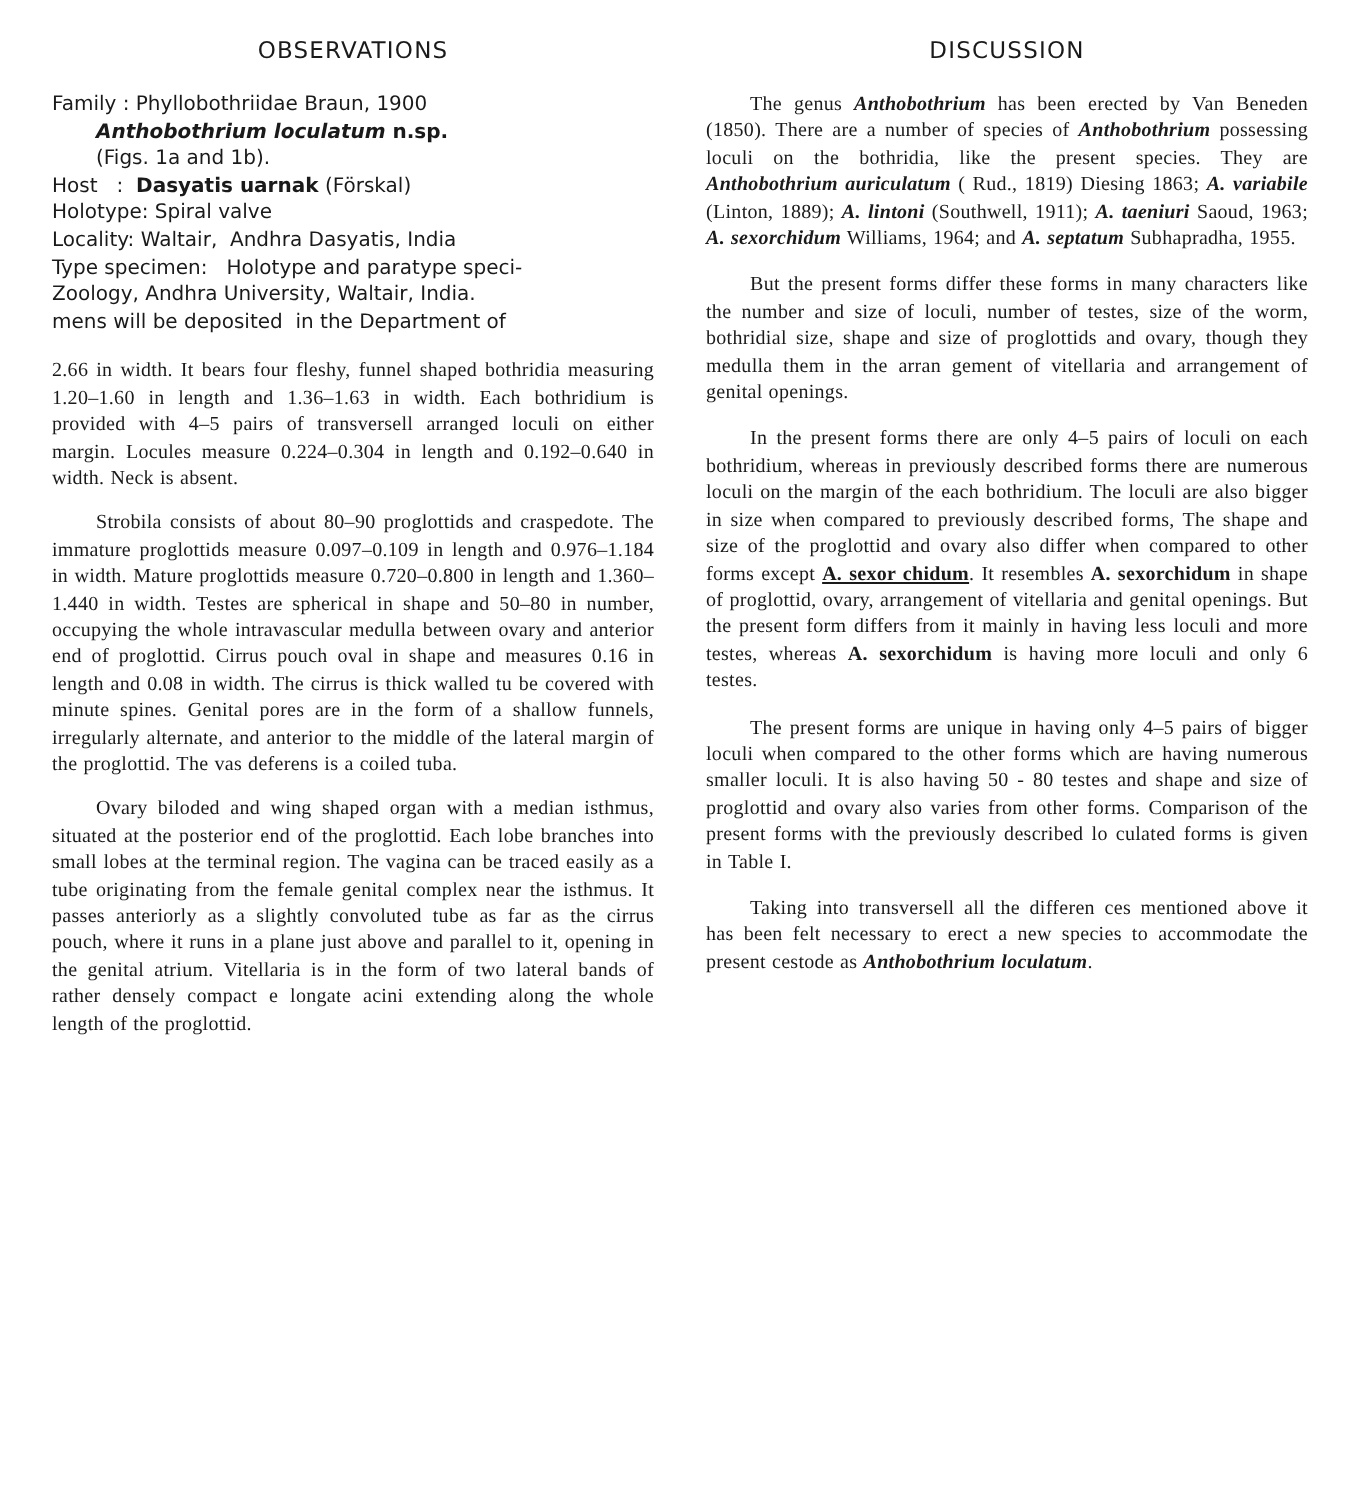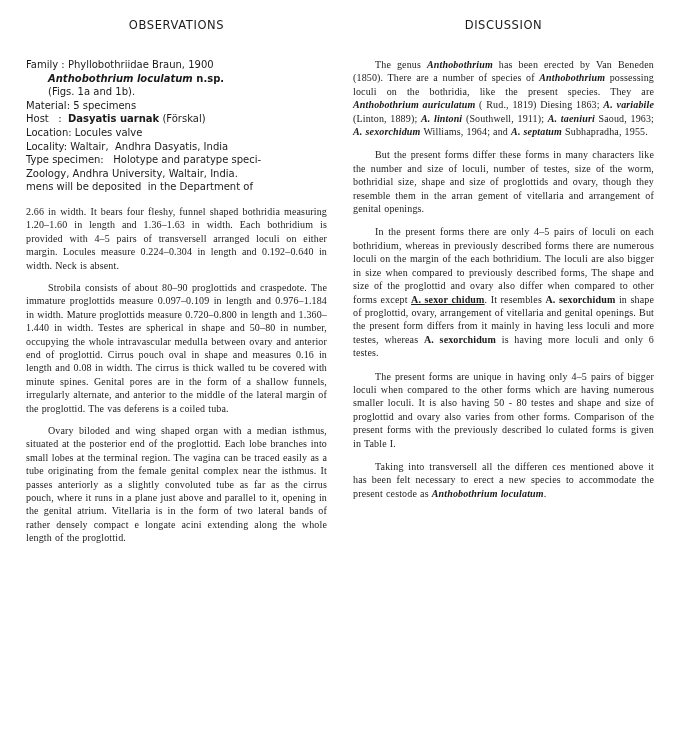--- a/index.html
+++ b/index.html
@@ -30,21 +30,21 @@
   }
   .col {
     width: 302px;
     position: relative;
   }
   .col-head {
     text-align: center;
     font-size: 11.5px;
     letter-spacing: 0.6px;
     font-weight: normal;
-    margin-bottom: 26px;
+    margin-bottom: 14px;
     font-family: "DejaVu Sans", sans-serif;
   }
   p, .block {
     font-size: 10px;
     line-height: 13.4px;
     text-align: justify;
     margin: 0 0 9px 0;
     letter-spacing: 0.15px;
     word-spacing: 0.4px;
     font-family: Liberation Serif, serif;
@@ -81,39 +81,38 @@
 <div class="page">
   <div class="columns">
 
     <div class="col observations-col">
       <div class="col-head">OBSERVATIONS</div>
 
       <div class="meta">
         <span class="row">Family : Phyllobothriidae Braun, 1900</span>
         <span class="hang b"><i>Anthobothrium loculatum</i> n.sp.</span>
         <span class="hang">(Figs. 1a and 1b).</span>
-        <span class="row">Material: 5 specimens</span>
         <span class="row">Host   :  <b>Dasyatis uarnak</b> (Förskal)</span>
-        <span class="row">Location: Locules valve</span>
+        <span class="row">Holotype: Spiral valve</span>
         <span class="row">Locality: Waltair,  Andhra Dasyatis, India</span>
         <span class="row">Type specimen:   Holotype and paratype speci-</span>
         <span class="row">Zoology, Andhra University, Waltair, India.</span>
         <span class="row">mens will be deposited  in the Department of</span>
       </div>
 
       <p>2.66 in width.  It bears four fleshy, funnel shaped bothridia measuring 1.20–1.60 in length and 1.36–1.63 in width.  Each bothridium is provided with 4–5 pairs of transversell  arranged loculi on either margin.  Locules measure 0.224–0.304 in length and 0.192–0.640 in width. Neck is absent.</p>
       <p class="indent">Strobila consists of about 80–90 proglottids and craspedote.  The immature proglottids measure 0.097–0.109 in length and  0.976–1.184  in width.  Mature proglottids measure 0.720–0.800 in length and 1.360–1.440 in width.  Testes are spherical in shape and 50–80 in number,  occupying the whole intravascular medulla between ovary and anterior end of proglottid.      Cirrus pouch oval in shape and measures 0.16 in length and 0.08 in width. The cirrus is thick walled tu be covered with minute spines.  Genital pores are in the form of a shallow funnels,  irregularly alternate, and anterior to the middle of  the lateral margin of  the  proglottid.  The  vas deferens is a coiled tuba.</p>
       <p class="indent">Ovary biloded and wing shaped organ with a median isthmus, situated at the posterior end of the proglottid.  Each lobe branches into small lobes at the terminal region.  The  vagina can be traced easily as a tube originating from the female genital complex near  the  isthmus.  It passes anteriorly as a slightly  convoluted tube as far as the cirrus pouch,  where  it runs  in a plane just above and parallel to it,  opening  in the genital atrium.  Vitellaria is in the form of two lateral bands of rather densely  compact e longate acini extending along the whole length of the proglottid.</p>
     </div>
 
     <div class="col discussion-col">
       <div class="col-head">DISCUSSION</div>
       <div id="discussion-body">
           <p class="indent"><span>The genus </span><span style="font-weight: bold; font-style: italic;">Anthobothrium</span><span>  has been erected by Van Beneden (1850).    There are a number of species of </span><span style="font-weight: bold; font-style: italic;">Anthobothrium</span><span> possessing loculi on the bothridia,  like the present species. They are </span><span style="font-weight: bold; font-style: italic;">Anthobothrium auriculatum</span><span>   ( Rud., 1819) Diesing 1863; </span><span style="font-weight: bold; font-style: italic;">A. variabile</span><span> (Linton, 1889); </span><span style="font-weight: bold; font-style: italic;">A. lintoni</span><span> (Southwell, 1911); </span><span style="font-weight: bold; font-style: italic;">A. taeniuri</span><span> Saoud, 1963; </span><span style="font-weight: bold; font-style: italic;">A. sexorchidum</span><span> Williams,  1964;   and </span><span style="font-weight: bold; font-style: italic;">A. septatum</span><span> Subhapradha, 1955.</span></p>
-          <p class="indent"><span>But the present forms differ these forms in many characters like the number and size of loculi, number of testes, size of the worm, bothridial size, shape and size of proglottids and ovary, though they resemble them in the arran gement of vitellaria  and  arrangement of genital openings.</span></p>
+          <p class="indent"><span>But the present forms differ these forms in many characters like the number and size of loculi, number of testes, size of the worm, bothridial size, shape and size of proglottids and ovary, though they medulla them in the arran gement of vitellaria  and  arrangement of genital openings.</span></p>
           <p class="indent"><span>In the present forms there  are  only  4–5 pairs of loculi on each bothridium,  whereas in previously described forms there are numerous loculi on the margin of  the  each bothridium. The loculi are also bigger in size  when compared to previously described forms,  The shape and size of the proglottid and ovary also differ when compared to other forms except </span><span style="font-weight: bold; text-decoration: underline;">A. sexor chidum</span><span>.   It resembles </span><span style="font-weight: bold;">A. sexorchidum</span><span> in shape of proglottid,  ovary,  arrangement of vitellaria and genital openings.    But the present form differs from it mainly in having less loculi  and more testes, whereas </span><span style="font-weight: bold;">A. sexorchidum</span><span> is having more loculi and only 6 testes.</span></p>
           <p class="indent"><span>The present forms are unique   in  having only 4–5 pairs of bigger loculi when  compared to the other forms which are having numerous smaller loculi.  It is also having  50 - 80  testes and shape and size of proglottid and ovary also varies from other forms.   Comparison of  the present forms with the previously described lo culated forms is given in Table I.</span></p>
           <p class="indent"><span>Taking into transversell all the differen ces mentioned above it has been felt necessary to erect a new species to  accommodate   the present cestode as </span><span style="font-weight: bold; font-style: italic;">Anthobothrium loculatum</span><span>.</span></p>
         </div>
     </div>
 
   </div>
 </div>
 
 </body></html>

